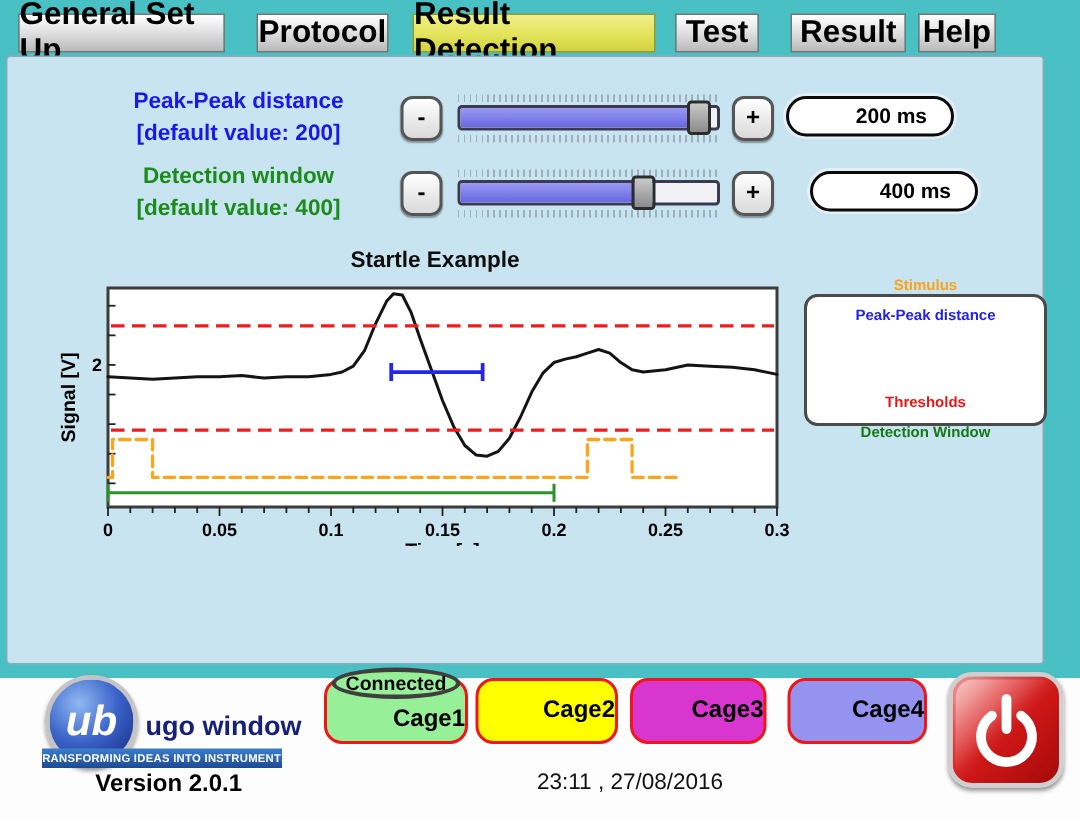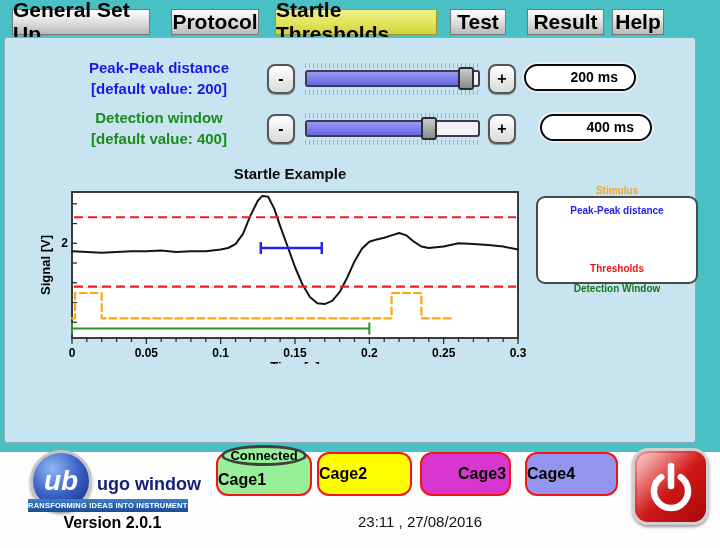--- a/index.html
+++ b/index.html
@@ -64,21 +64,21 @@
   .logo-name{position:absolute;left:97px;top:474px;font-weight:bold;font-size:18px;color:#162078;}
   .logo-banner{
     position:absolute;left:28px;top:499px;width:160px;height:13px;
     background:linear-gradient(#3d7ec9,#1d4a94);color:#fff;font-weight:bold;font-size:7.5px;
     display:flex;align-items:center;justify-content:center;letter-spacing:.2px;white-space:nowrap;
   }
   .version{position:absolute;left:40px;top:514px;width:145px;text-align:center;font-weight:bold;font-size:16px;color:#000;}
   .timestamp{position:absolute;left:320px;top:513px;width:200px;text-align:center;font-size:15px;color:#111;}
   .cage-btn{
     position:absolute;top:452px;height:44px;box-sizing:border-box;border:2px solid #f21515;border-radius:12px;
-    display:flex;align-items:center;justify-content:flex-start;font-weight:bold;font-size:16px;color:#000;
+    display:flex;align-items:center;justify-content:flex-end;font-weight:bold;font-size:16px;color:#000;
   }
   .cage-btn .badge{
     position:absolute;left:50%;transform:translateX(-50%);top:-9px;width:86px;height:21px;box-sizing:border-box;
     border:3px solid #3f3f3f;border-radius:50%;display:flex;align-items:center;justify-content:center;
     font-size:13px;font-weight:bold;
   }
   .power-btn{
     position:absolute;left:632px;top:448px;width:77px;height:77px;box-sizing:border-box;
     border:3px solid #cfcfcf;border-radius:16px;
     background:linear-gradient(135deg,#f09a9a 0%,#e24a4a 28%,#cd1616 55%,#a50a0a 100%);
@@ -93,21 +93,21 @@
 </style>
 </head>
 <body>
 
 <div class="teal-bg"></div>
 <div class="bottom-strip"></div>
 
 <div id="tabbar">
     <div class="tab" style="left: 12px; width: 138px;">General Set Up</div>
     <div class="tab" style="left: 171px; width: 88px;">Protocol</div>
-    <div class="tab active" style="left: 275px; width: 162px;">Startle Thresholds</div>
+    <div class="tab active" style="left: 275px; width: 162px;">Result Detection</div>
     <div class="tab" style="left: 450px; width: 56px;">Test</div>
     <div class="tab" style="left: 527px; width: 77px; text-align: center;">Result</div>
     <div class="tab" style="left: 612px; width: 52px;">Help</div>
   </div>
 
 <div class="panel"></div>
 
 <div class="ctl-label" style="top: 57px; color: rgb(26, 24, 232);">
   <div>Peak-Peak distance</div>
   <div>[default value: 200]</div>

